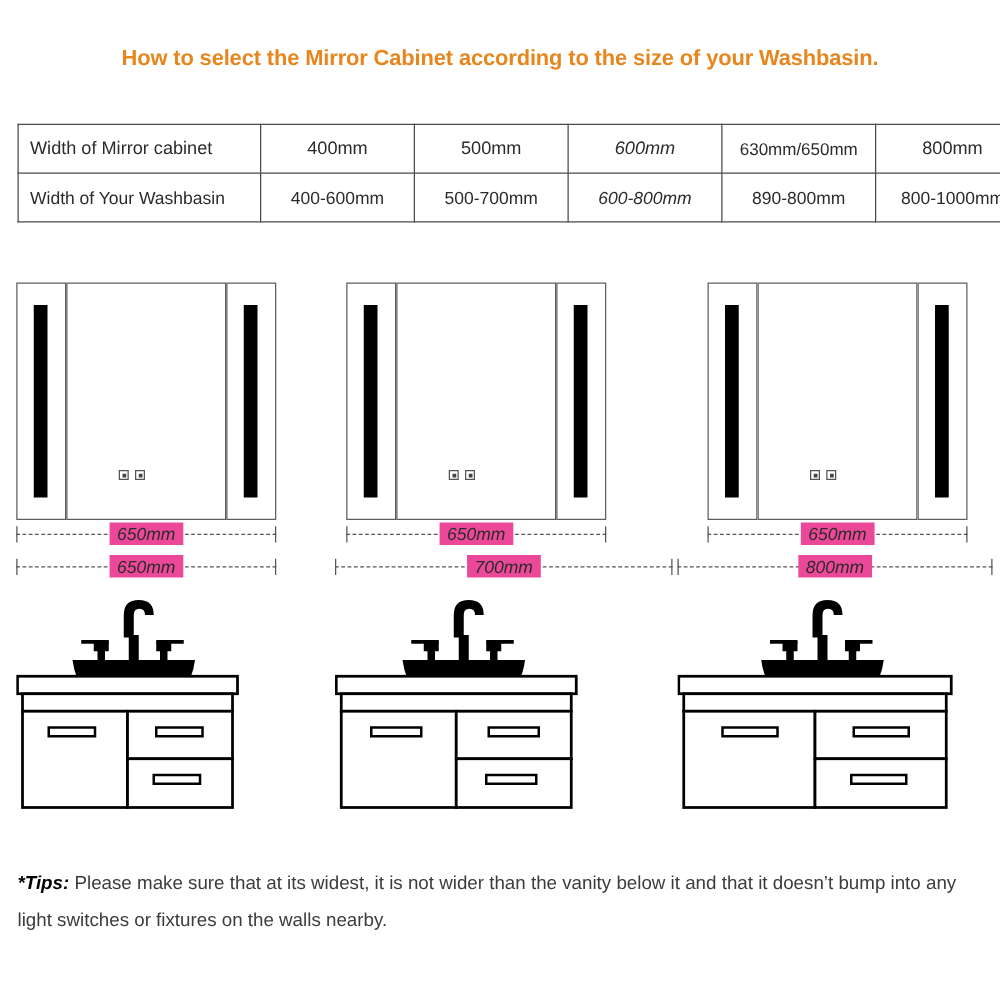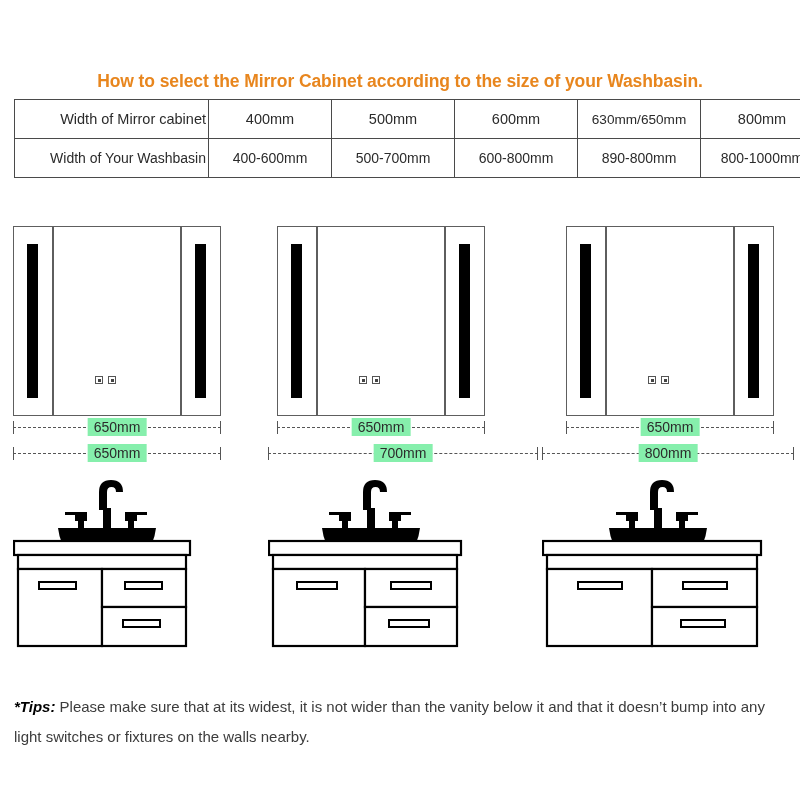--- a/index.html
+++ b/index.html
@@ -20,21 +20,20 @@
   .title {
     position: absolute;
     left: 0;
     top: 36px;
     width: 800px;
     text-align: center;
     font-size: 17.5px;
     font-weight: bold;
     color: #e8861e;
     letter-spacing: -0.1px;
-    margin-top: 35px;
   }
 
   
   .spec-table {
     position: absolute;
     left: 14px;
     top: 99px;
     width: 772px;
     border-collapse: collapse;
     table-layout: fixed;
@@ -45,27 +44,27 @@
     text-align: center;
     vertical-align: middle;
     font-size: 14.5px;
     color: #2b2b2b;
     padding: 0 2px;
     white-space: nowrap;
     overflow: hidden;
   }
   .spec-table td.rowhead {
     width: 182px;
-    text-align: right;
+    text-align: left;
     padding-left: 9px;
     font-size: 14.5px;
   }
   .spec-table td.c1 { width: 118px; }
   .spec-table td.c2 { width: 118px; }
-  .spec-table td.c3 { width: 118px; }
+  .spec-table td.c3 { width: 118px; font-style: italic; }
   .spec-table td.c4 { width: 118px; font-size: 13.6px; }
   .spec-table td.c5 { width: 118px; }
   .spec-table tr.r2 td { font-size: 14px; }
 
   
   .diagram-group {
     position: absolute;
     top: 0;
     left: 0;
   }
@@ -129,26 +128,27 @@
     height: 13px;
     background: #555555;
   }
   .dim .cap.l { left: 0; }
   .dim .cap.r { right: 0; }
   .dim .dlabel {
     position: absolute;
     top: 0;
     left: 50%;
     transform: translateX(-50%);
-    background: #86efac;
+    background: #ec4899;
     padding: 0 6px;
     font-size: 14px;
     color: #2b2b2b;
     line-height: 18px;
     white-space: nowrap;
+    font-style: italic;
   }
 
   
   .vanity { position: absolute; }
   .vanity svg { display: block; }
 
   
   .tips {
     position: absolute;
     left: 14px;

